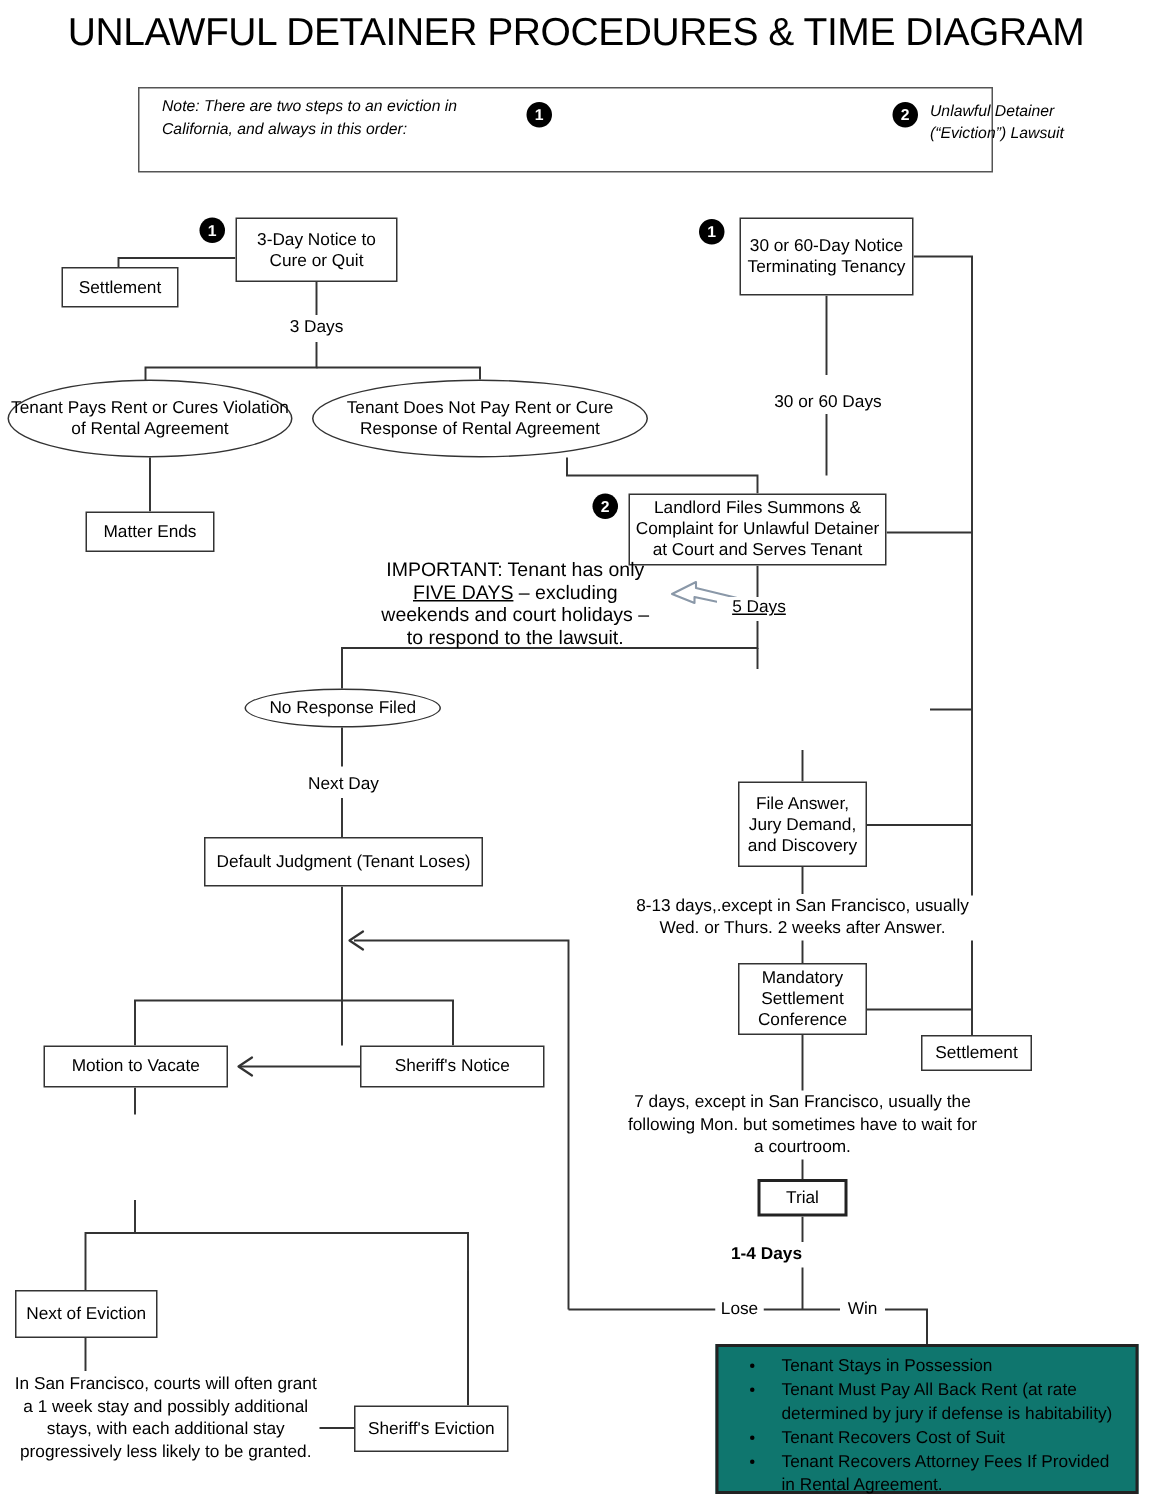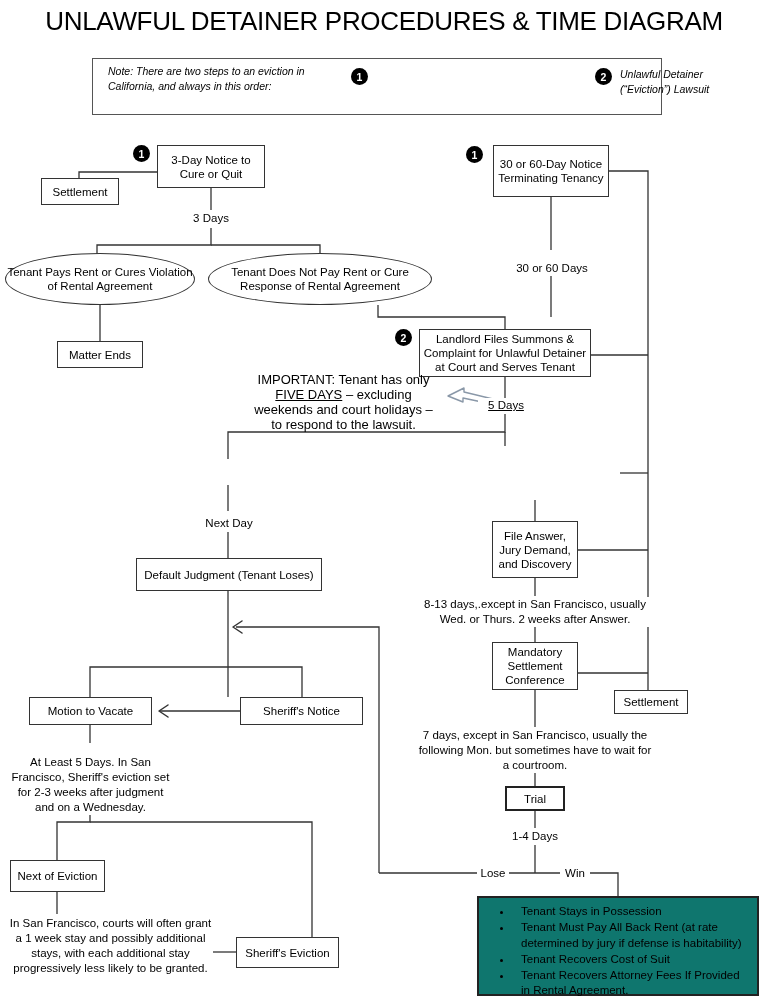--- a/index.html
+++ b/index.html
@@ -172,20 +172,23 @@
   <div class="lbl u" style="left:478px;top:398px;width:56px;">5 Days</div>
 
   <div class="callout">
     <span>IMPORTANT: Tenant has only</span><br>
     <u>FIVE DAYS</u><span> – excluding</span><br>
     <span>weekends and court holidays –</span><br>
     <span>to respond to the lawsuit.</span>
   </div>
 
 
+  <div class="ell" style="left:163px;top:459px;width:131px;height:26px;">
+    <span>No Response Filed</span>
+  </div>
 
   <div class="lbl" style="left:193px;top:516px;width:72px;">Next Day</div>
 
   <div class="box" style="left:136px;top:558px;width:186px;height:33px;">
     <span>Default Judgment (Tenant Loses)</span>
   </div>
 
   <div class="box" style="left:492px;top:521px;width:86px;height:57px;">
     <span>File Answer, Jury Demand, and Discovery</span>
   </div>
@@ -199,34 +202,33 @@
   <div class="box" style="left:614px;top:690px;width:74px;height:24px;">
     <span>Settlement</span>
   </div>
 
   <div class="lbl" style="left:415px;top:728px;width:240px;">7 days, except in San Francisco, usually the following Mon. but sometimes have to wait for a courtroom.</div>
 
   <div class="box thick" style="left:505px;top:786px;width:60px;height:25px;">
     <span>Trial</span>
   </div>
 
-  <div class="lbl" style="left:500px;top:829px;width:70px;">1-4 Days</div>
+  <div class="lbl" style="left:476px;top:829px;width:70px;font-weight:bold;">1-4 Days</div>
 
   <div class="lbl" style="left:477px;top:866px;width:32px;">Lose</div>
   <div class="lbl" style="left:560px;top:866px;width:30px;">Win</div>
 
   <div class="box" style="left:29px;top:697px;width:123px;height:28px;">
     <span>Motion to Vacate</span>
   </div>
 
   <div class="box" style="left:240px;top:697px;width:123px;height:28px;">
     <span>Sheriff's Notice</span>
   </div>
 
-  <div class="lbl" style="left:8px;top:755px;width:165px;">At Least 5 Days. In San Francisco, Sheriff's eviction set for 2-3 weeks after judgment and on a Wednesday.</div>
 
   <div class="box" style="left:10px;top:860px;width:95px;height:32px;">
     <span>Next of Eviction</span>
   </div>
 
   <div class="lbl" style="left:8px;top:916px;width:205px;">In San Francisco, courts will often grant a 1 week stay and possibly additional stays, with each additional stay progressively less likely to be granted.</div>
 
   <div class="box" style="left:236px;top:937px;width:103px;height:31px;">
     <span>Sheriff's Eviction</span>
   </div>

